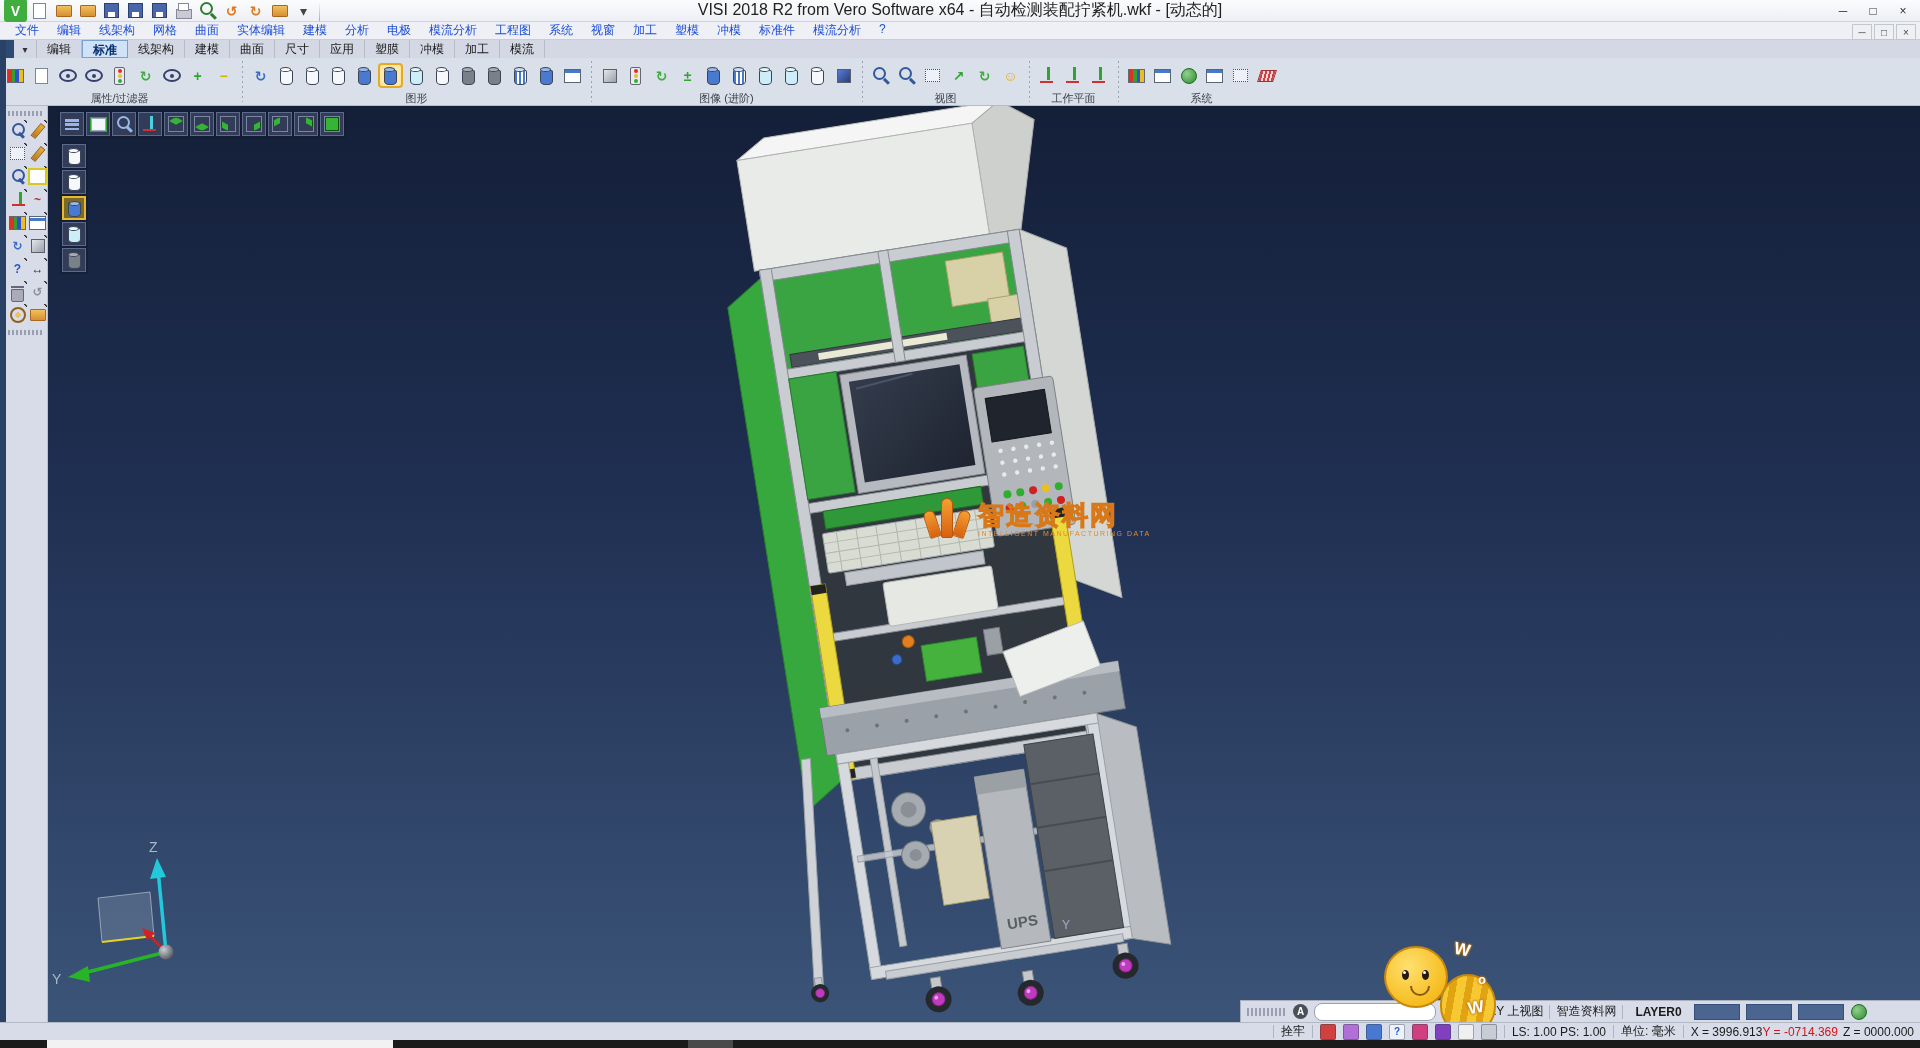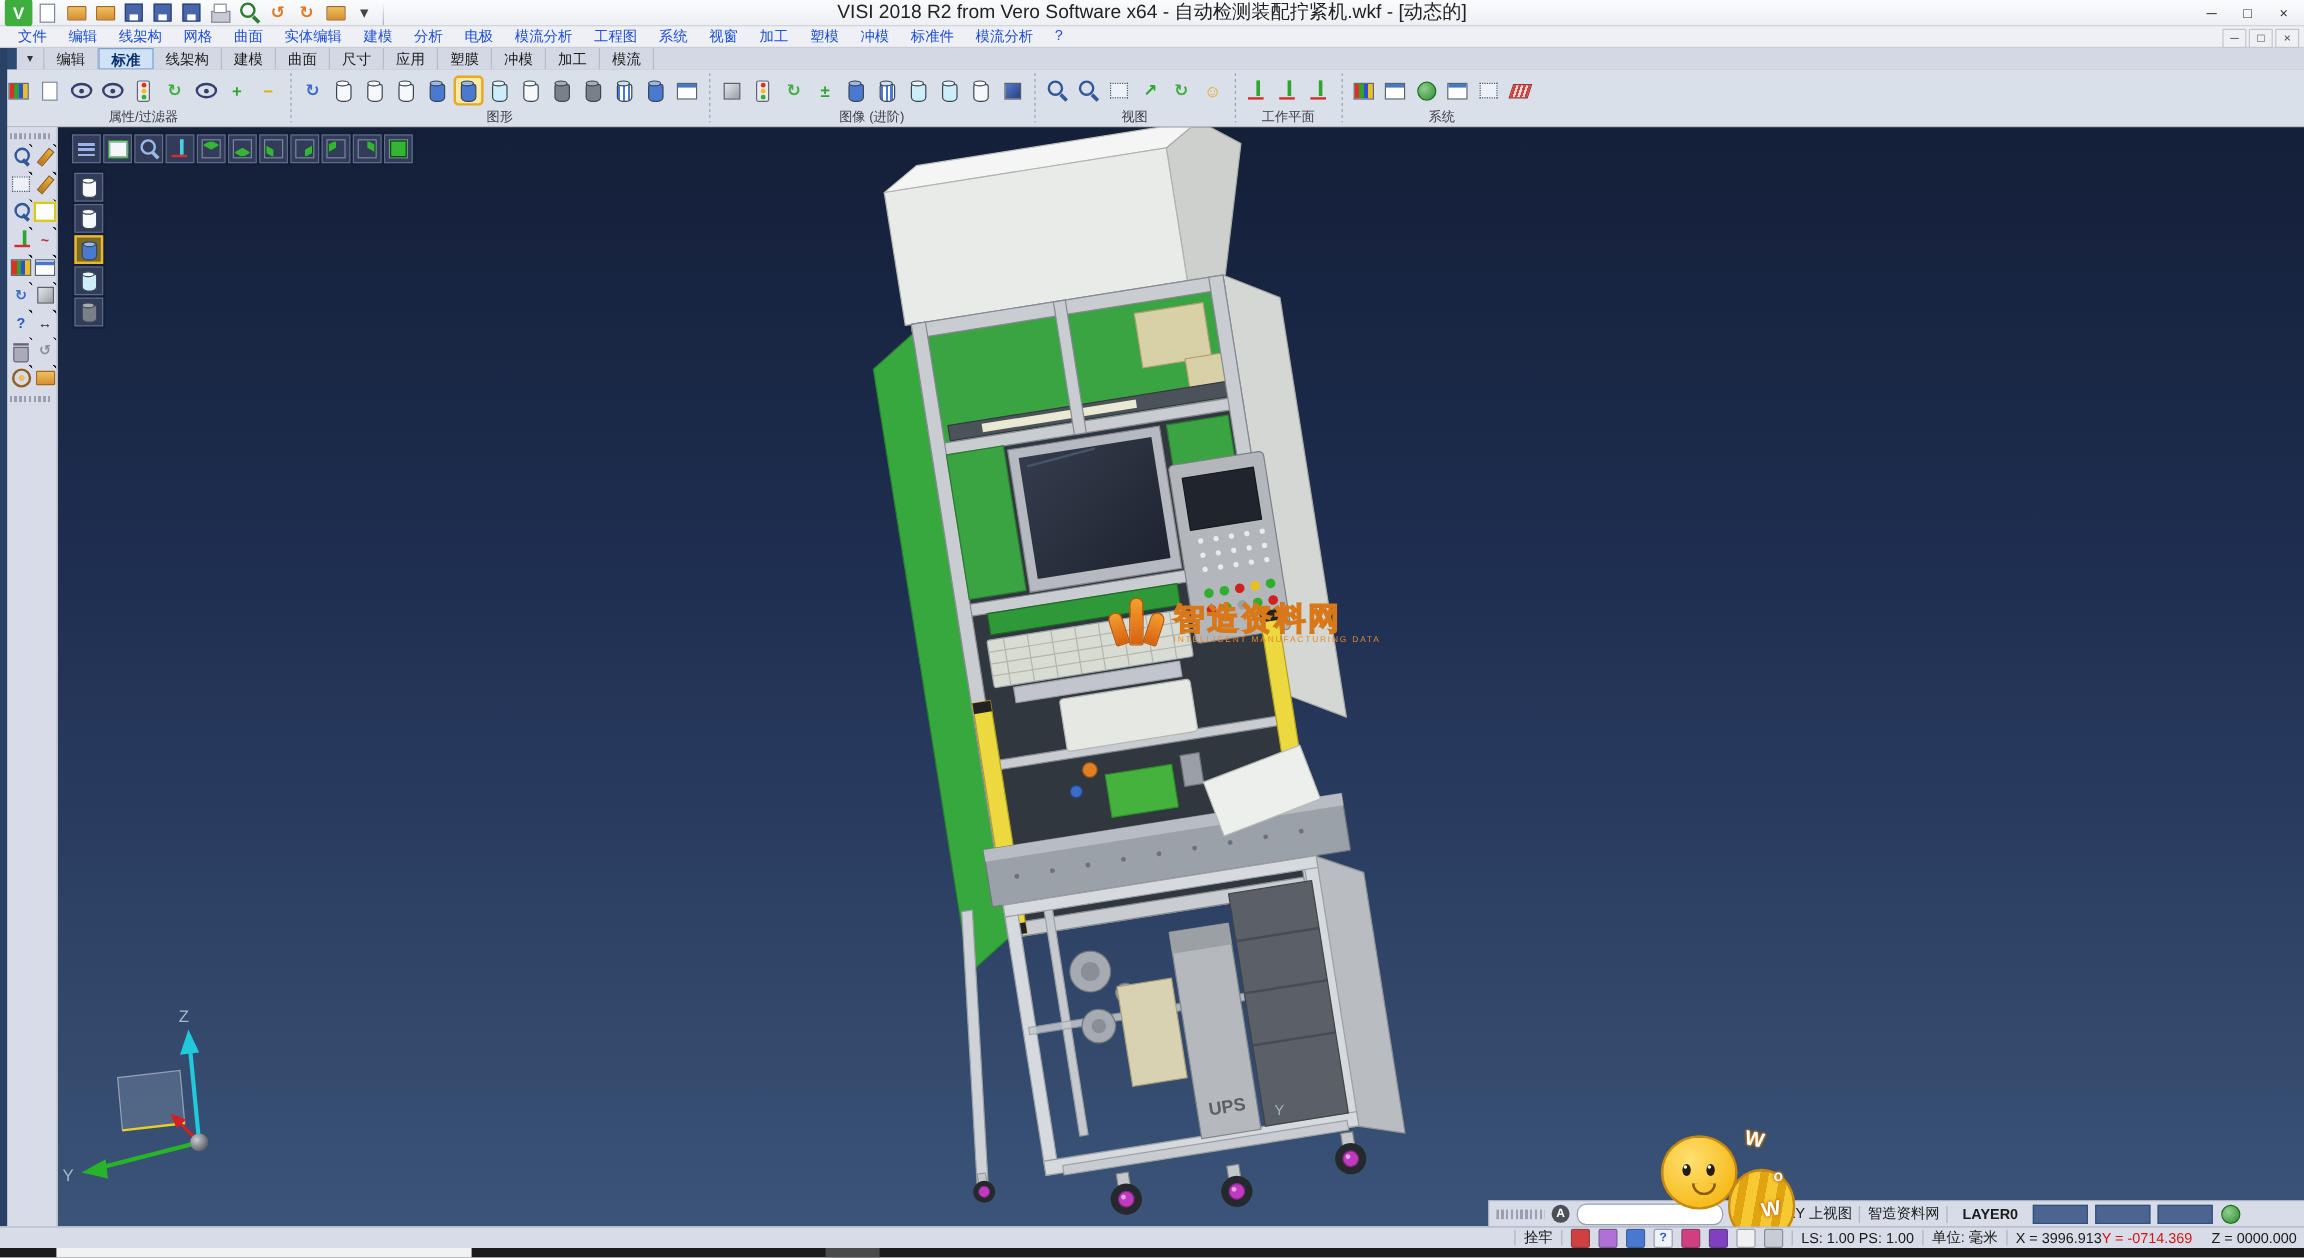--- a/index.html
+++ b/index.html
@@ -673,19 +673,19 @@
       <span class="sic" style="background: rgb(240, 240, 240);"></span>
       <span class="sic" style="background: rgb(200, 204, 212);"></span>
     </span>
   <span class="ssep"></span>
   <span class="sbtext">LS: 1.00 PS: 1.00</span>
   <span class="ssep"></span>
   <span class="sbtext">单位: 毫米</span>
   <span class="ssep"></span>
   <span class="sbtext">X = 3996.913</span>
   <span class="sbtext coord-y" style="margin-left:0">Y = -0714.369</span>
-  <span class="sbtext" style="margin-left:16px">Z = 0000.000</span>
+  <span class="sbtext" style="margin-left:5px">Z = 0000.000</span>
 </div>
 
 <div id="taskbar">
   <div class="tb-item"></div>
   <div class="tb-item2"></div>
 </div>
 
 </body></html>

